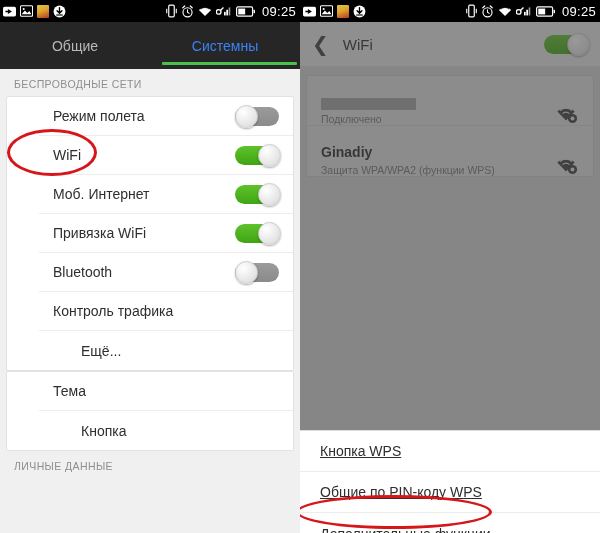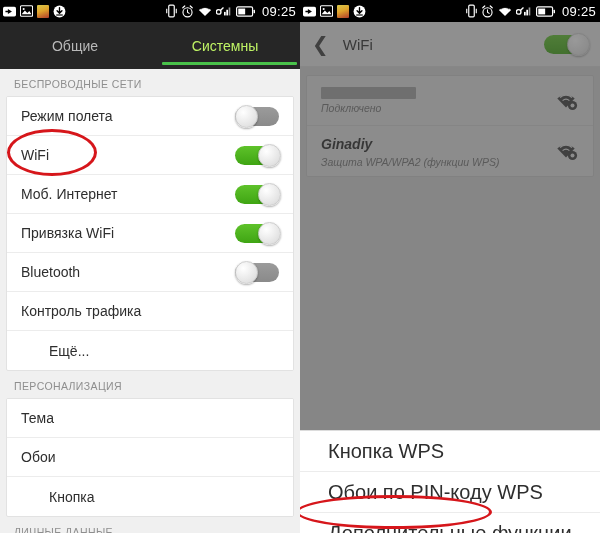--- a/index.html
+++ b/index.html
@@ -29,34 +29,34 @@
   
   .tabbar {
     height: 47px; background: #262626; display: flex; align-items: center;
     position: relative;
   }
   .tab {
     flex: 1; text-align: center; color: #b9b9b9; font-size: 14px;
     white-space: nowrap; overflow: hidden; position: relative; height: 47px;
     display: flex; align-items: center; justify-content: center; padding: 16px 2px;
   }
-  .tab.active { color: #bef264; }
+  .tab.active { color: #3b82f6; }
   .tab.active::after {
     content: ""; position: absolute; left: 8%; right: 2%; bottom: 4px;
     height: 3px; background: #49c24a; border-radius: 1px;
   }
 
   .content-left { background: #f0f0f0; height: 464px; }
   .sec-header {
     font-size: 10.5px; color: #8e8e8e; letter-spacing: .4px;
     padding: 9px 20px 6px 14px; text-transform: uppercase;
   }
   .card {
     background: #fff; margin: 0 6px; border-radius: 2px;
-    border: 1px solid #e2e2e2; overflow: hidden;
+    border: 1px solid #e2e2e2; overflow: hidden; padding-left: 32px;
   }
   .row {
     height: 39px; display: flex; align-items: center; justify-content: space-between;
     padding: 0 12px 0 14px; border-bottom: 1px solid #ececec; background: #fff;
   }
   .row:last-child { border-bottom: none; margin-left: 28px; }
   .row-label { font-size: 14px; color: #2e2e2e; }
 
   
   .toggle { position: relative; width: 46px; height: 23px; flex: 0 0 auto; }
@@ -83,38 +83,38 @@
   }
   .wifi-header-left { display: flex; align-items: center; gap: 14px; }
   .back-icon { color: #3a3a3a; font-size: 20px; line-height: 1; font-weight: 600; }
   .wifi-title { font-size: 15px; color: #2b2b2b; }
 
   .net-card {
     background: #fff; margin: 8px 6px 0 6px; border: 1px solid #e2e2e2;
     border-radius: 2px; overflow: hidden;
   }
   .net-row {
-    height: 50px; display: flex; align-items: center; justify-content: space-between;
-    padding: 0 14px; border-bottom: 1px solid #ececec; font-style: italic;
+    height: 50px; display: flex; align-items: flex-end; justify-content: space-between;
+    padding: 0 14px; border-bottom: 1px solid #ececec;
   }
   .net-row:last-child { border-bottom: none; gap: 16px; }
   .net-name { font-size: 14px; color: #1f1f1f; font-weight: bold; }
   .net-name.redacted {
     background: #b4b4b4; color: transparent; width: 95px; height: 12px;
     border-radius: 1px; display: block;
   }
   .net-sub { font-size: 10.5px; color: #7d7d7d; margin-top: 3px; }
 
   .wifi-glyph { position: relative; width: 26px; height: 22px; flex: 0 0 auto; }
 
   .bottom-card { background: #fff; border-top: 1px solid #dcdcdc; }
   .bottom-row {
     height: 41px; display: flex; align-items: center;
-    padding: 0 28px; border-bottom: 1px solid #ececec; background: #fff;
-    font-size: 20px; color: #2e2e2e;
+    padding: 0 20px; border-bottom: 1px solid #ececec; background: #fff;
+    font-size: 14px; color: #2e2e2e; text-decoration: underline;
   }
   .bottom-row:last-child { border-bottom: none; }
 
   .dim-overlay {
     position: absolute; left: 0; top: 45px; right: 0; height: 363px;
     background: rgba(70,70,70,.62); pointer-events: none;
   }
   .dim-header {
     position: absolute; left: 0; top: 0; right: 0; height: 45px;
     background: rgba(70,70,70,.55); pointer-events: none;
@@ -241,27 +241,23 @@
             </span>
         </div>
         <div class="row">
           <span class="row-label">Контроль трафика</span>
         </div>
         <div class="row">
           <span class="row-label">Ещё...</span>
         </div>
       </div>
 
-      <div class="sec-header">ПЕРСОНАЛИЗАЦИЯ</div>
       <div class="card">
         <div class="row">
           <span class="row-label">Тема</span>
-        </div>
-        <div class="row">
-          <span class="row-label">Обои</span>
         </div>
         <div class="row">
           <span class="row-label">Кнопка</span>
         </div>
       </div>
 
       <div class="sec-header">ЛИЧНЫЕ ДАННЫЕ</div>
     </div>
 
     <div class="annot" id="annot-wifi"></div>
@@ -377,21 +373,21 @@
             </svg>
           </span>
         </div>
       </div>
 
       <div class="dim-header"></div>
       <div class="dim-overlay"></div>
 
       <div class="bottom-card" style="position:absolute; left:0; right:0; top:408px;">
         <div class="bottom-row">Кнопка WPS</div>
-        <div class="bottom-row">Обои по PIN-коду WPS</div>
+        <div class="bottom-row">Общие по PIN-коду WPS</div>
         <div class="bottom-row">Дополнительные функции</div>
       </div>
     </div>
 
     <div class="annot" id="annot-extra" style="left:-4px; top:495px;"></div>
   </div>
 
 </div>
 
 </body></html>

